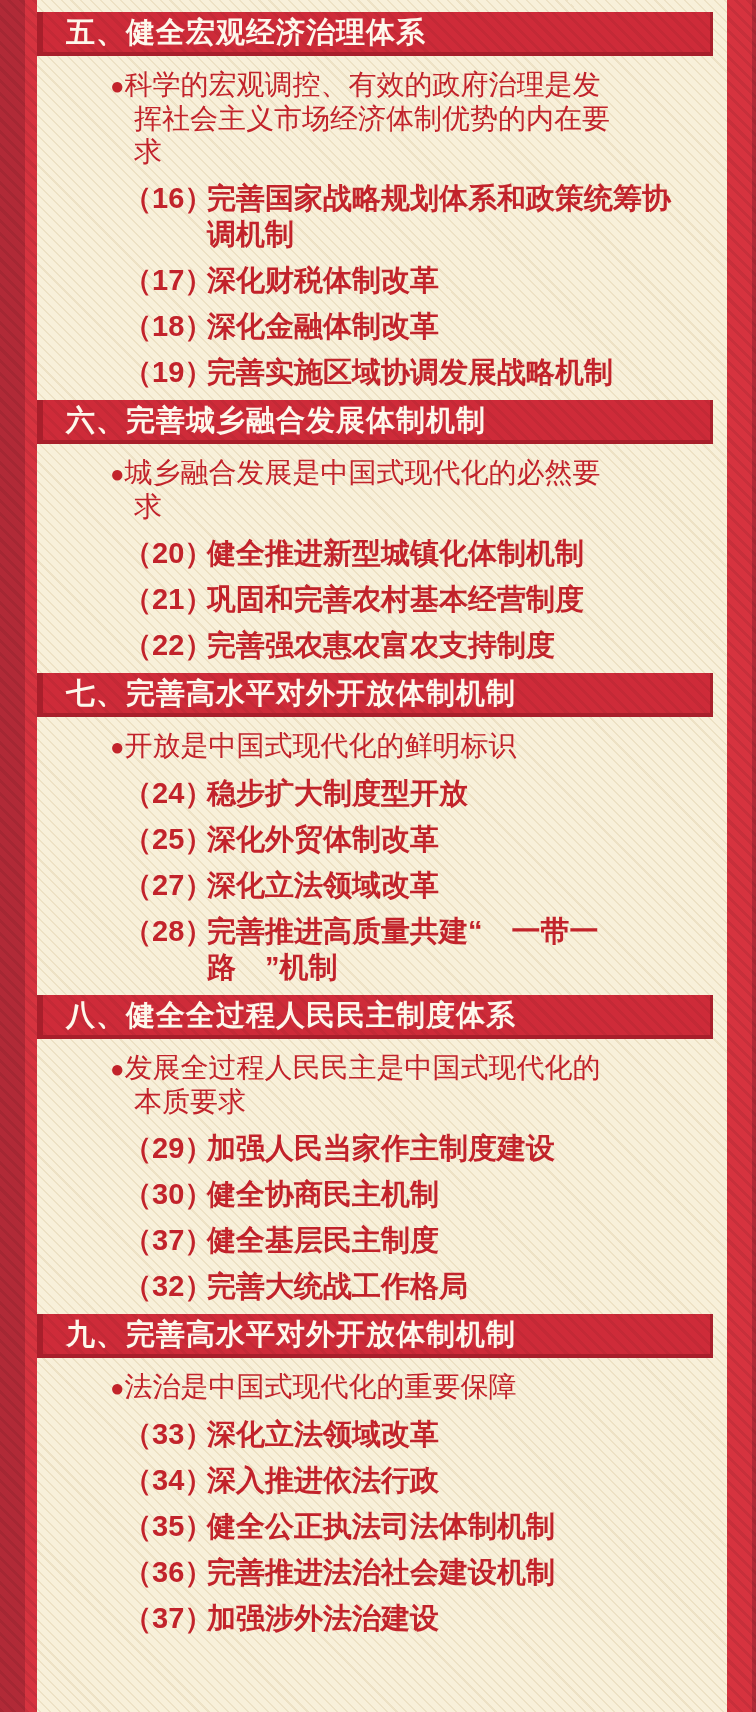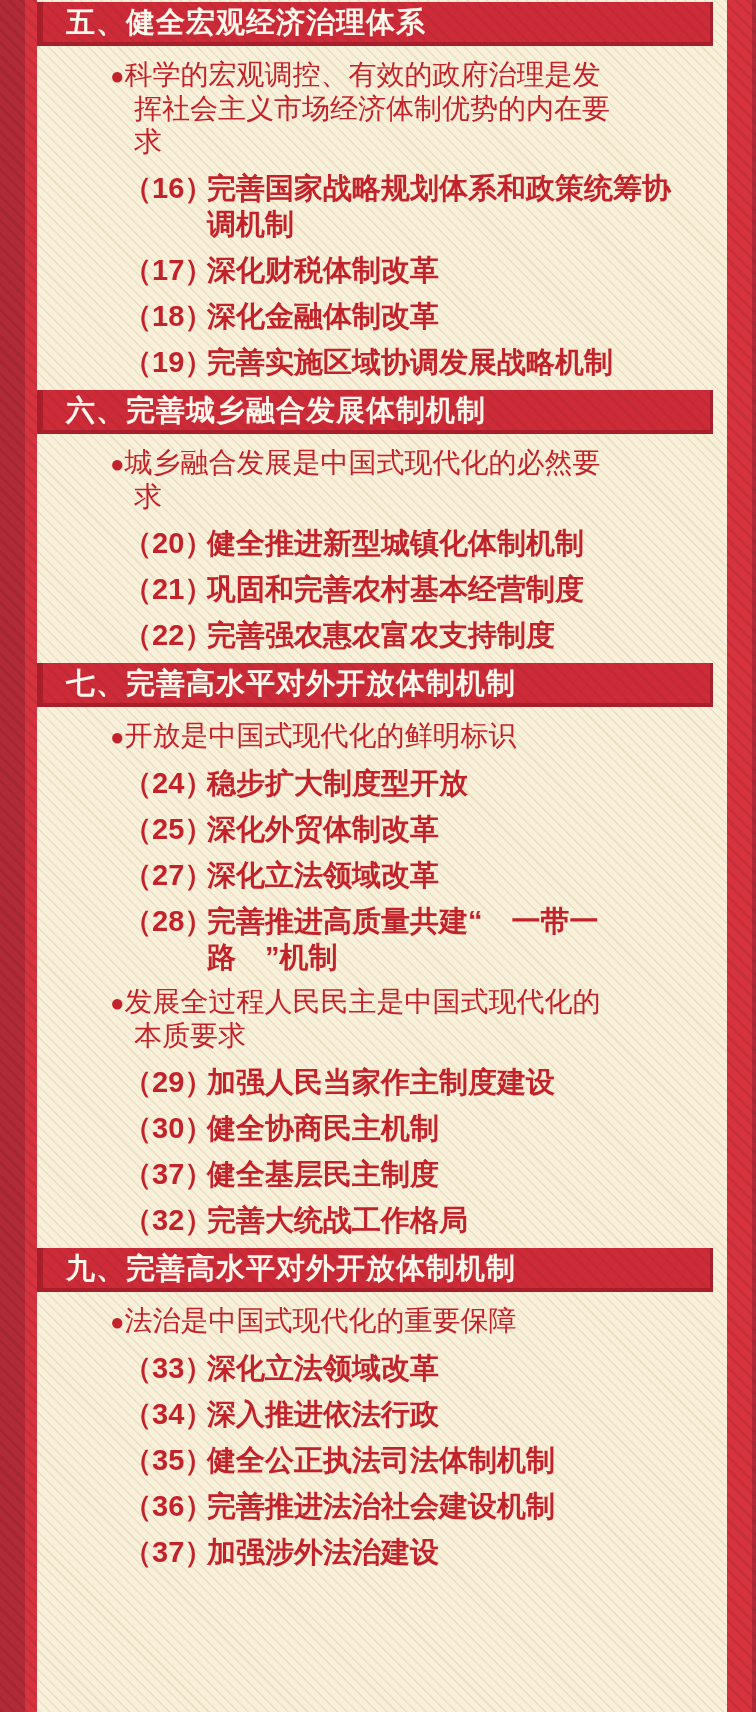--- a/index.html
+++ b/index.html
@@ -50,20 +50,21 @@
     border-left:6px solid var(--banner-edge);
     border-right:3px solid var(--banner-edge);
     border-bottom:4px solid var(--banner-edge);
     color:var(--banner-text);
     font-size:29px;
     font-weight:bold;
     line-height:40px;
     padding-left:23px;
     letter-spacing:1px;
     white-space:nowrap;
+    margin-top:10px;
   }
   .bullet{
     color:var(--text-red);
     font-size:28px;
     line-height:33px;
     padding-left:97px;
     padding-right:109px;
     text-indent:-24px;
     margin-bottom:12px;
   }
@@ -106,20 +107,21 @@
     </section>
     <section>
       <div class="banner">七、完善高水平对外开放体制机制</div>
       <p class="bullet"><span class="marker">●</span><span>开放是中国式现代化的鲜明标识</span></p>
       <p class="item"><span class="item-label">（24）</span><span>稳步扩大制度型开放</span></p>
       <p class="item"><span class="item-label">（25）</span><span>深化外贸体制改革</span></p>
       <p class="item"><span class="item-label">（27）</span><span>深化立法领域改革</span></p>
       <p class="item"><span class="item-label">（28）</span><span>完善推进高质量共建“　一带一路　”机制</span></p>
     </section>
     <section>
+      <div class="banner">八、健全全过程人民民主制度体系</div>
       <p class="bullet"><span class="marker">●</span><span>发展全过程人民民主是中国式现代化的本质要求</span></p>
       <p class="item"><span class="item-label">（29）</span><span>加强人民当家作主制度建设</span></p>
       <p class="item"><span class="item-label">（30）</span><span>健全协商民主机制</span></p>
       <p class="item"><span class="item-label">（37）</span><span>健全基层民主制度</span></p>
       <p class="item"><span class="item-label">（32）</span><span>完善大统战工作格局</span></p>
     </section>
     <section>
       <div class="banner">九、完善高水平对外开放体制机制</div>
       <p class="bullet"><span class="marker">●</span><span>法治是中国式现代化的重要保障</span></p>
       <p class="item"><span class="item-label">（33）</span><span>深化立法领域改革</span></p>

